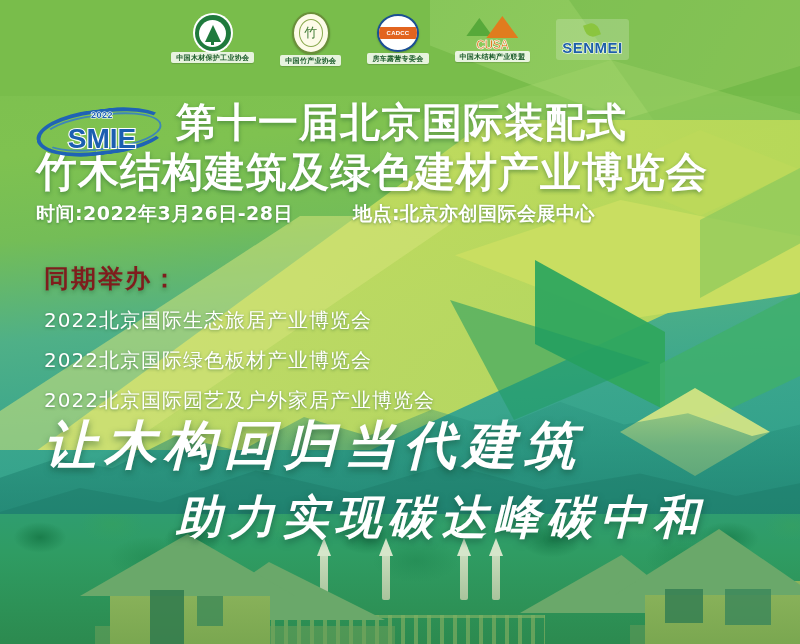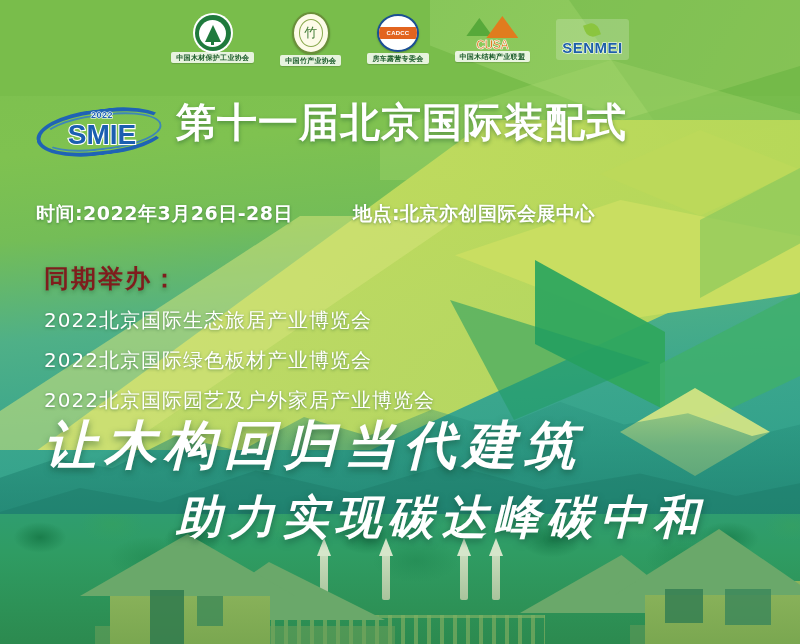--- a/index.html
+++ b/index.html
@@ -192,21 +192,21 @@
   
   .l5-wrap{display:flex;align-items:center;gap:2px;
            background:rgba(255,255,255,.2);padding:4px 6px;border-radius:3px;flex-direction:column;}
   .l5-leaf{width:14px;height:14px;border-radius:0 60% 0 60%;background:#8bc53f;transform:rotate(-20deg);}
   .l5-txt{font-size:15px;font-weight:bold;color:#1d5fa8;-webkit-text-stroke:1.2px #fff;
           letter-spacing:.5px;paint-order:stroke fill;}
 
   
   .headline-wrap{position:absolute;left:0;top:96px;width:800px;}
   .hl-line1{display:flex;align-items:center;padding-left:36px;gap:8px;height:52px;}
-  .smie{position:relative;width:132px;height:46px;display:flex;align-items:center;justify-content:center;margin-top:20px;}
+  .smie{position:relative;width:132px;height:46px;display:flex;align-items:flex-end;justify-content:center;margin-top:20px;}
   .smie-ellipse{position:absolute;inset:0;border:4px solid #1f63b5;border-radius:50%/55%;
                 transform:rotate(-7deg);border-right-color:transparent;}
   .smie-ellipse2{position:absolute;left:6px;top:5px;right:6px;bottom:5px;border:2px solid #2f79cf;
                 border-radius:50%/55%;transform:rotate(-7deg);border-left-color:transparent;opacity:.8;}
   .smie-yr{position:absolute;top:1px;left:50%;transform:translateX(-50%);
            font-size:9px;font-weight:bold;color:#1f63b5;-webkit-text-stroke:1.2px #fff;
            paint-order:stroke fill;letter-spacing:.5px;}
   .smie-txt{position:relative;font-size:28px;font-weight:bold;color:#1b5fb0;
             -webkit-text-stroke:2.2px #fff;paint-order:stroke fill;letter-spacing:0px;
             margin-top:6px;font-family:"Liberation Sans",sans-serif;}
@@ -376,20 +376,21 @@
   <div class="headline-wrap">
     <div class="hl-line1">
       <div class="smie">
         <div class="smie-ellipse"></div>
         <div class="smie-ellipse2"></div>
         <span class="smie-yr">2022</span>
         <span class="smie-txt">SMIE</span>
       </div>
       <span class="hl-text">第十一届北京国际装配式</span>
     </div>
+    <div class="hl-line2">竹木结构建筑及绿色建材产业博览会</div>
   </div>
 
   <div class="meta">
     <span>时间:2022年3月26日-28日</span>
     <span>地点:北京亦创国际会展中心</span>
   </div>
 
   <div class="concurrent">
     <div class="conc-title">同期举办：</div>
     <div class="conc-item">2022北京国际生态旅居产业博览会</div>

